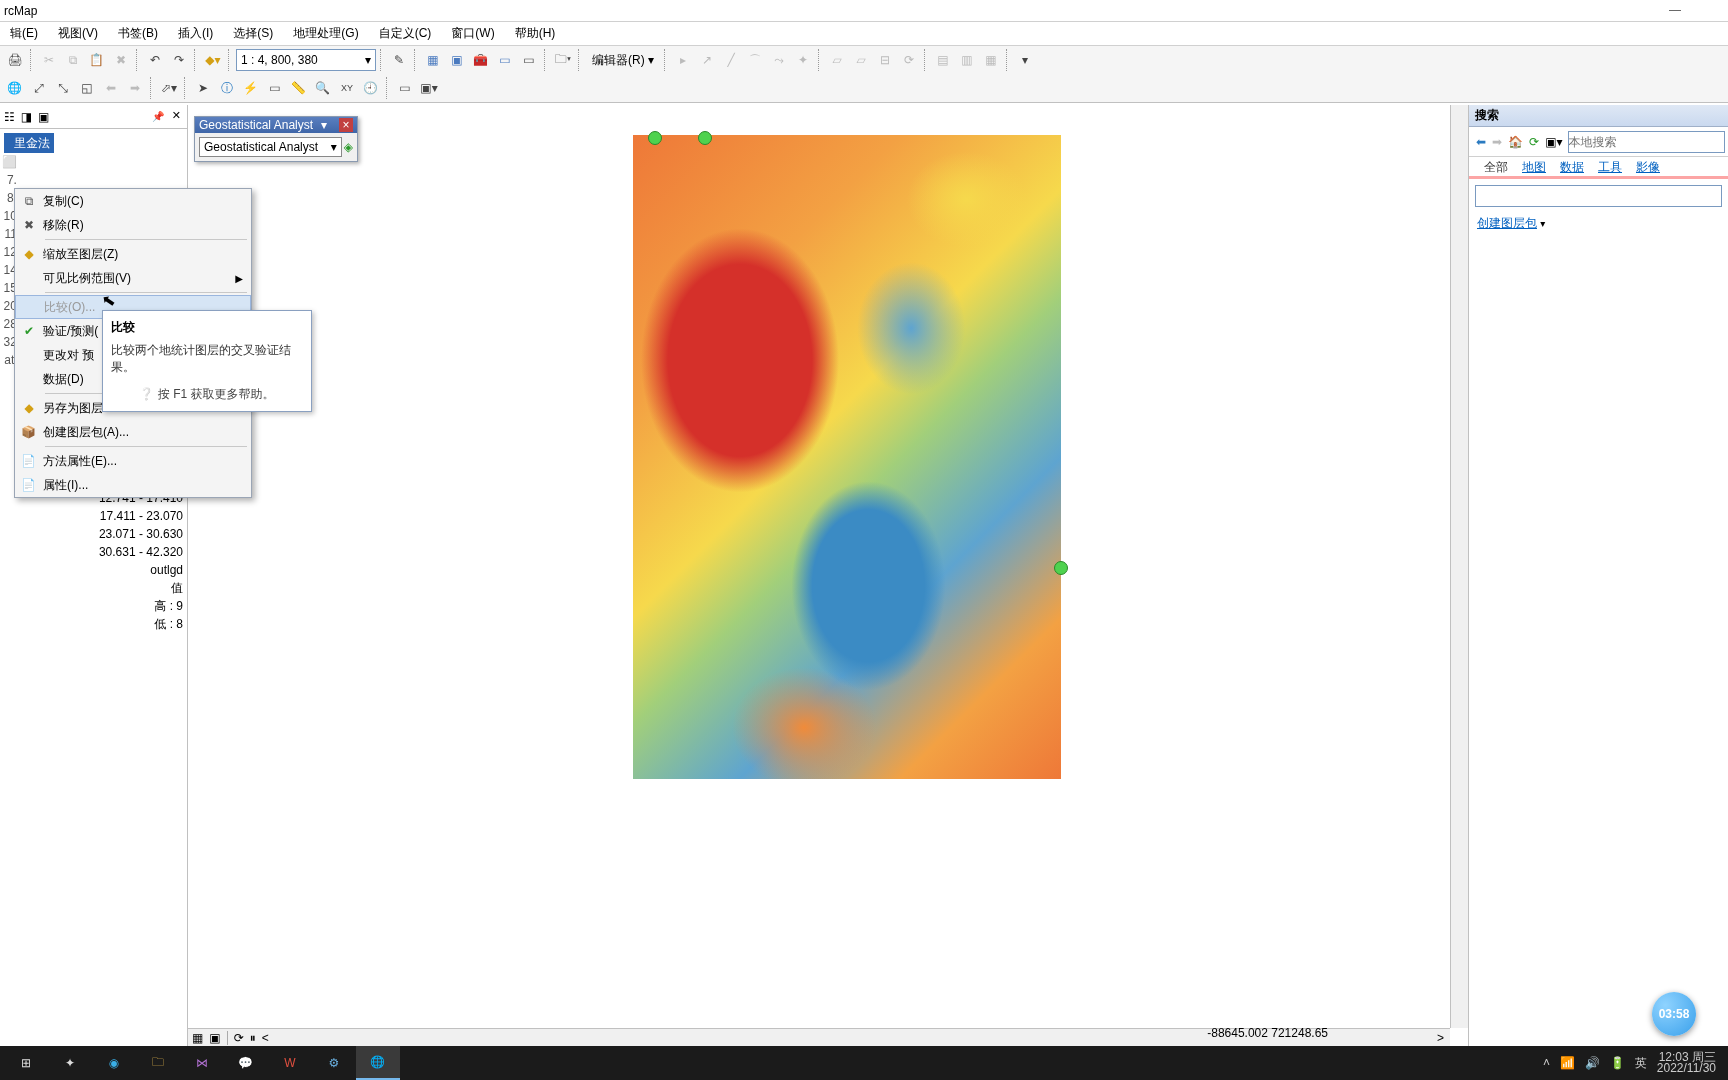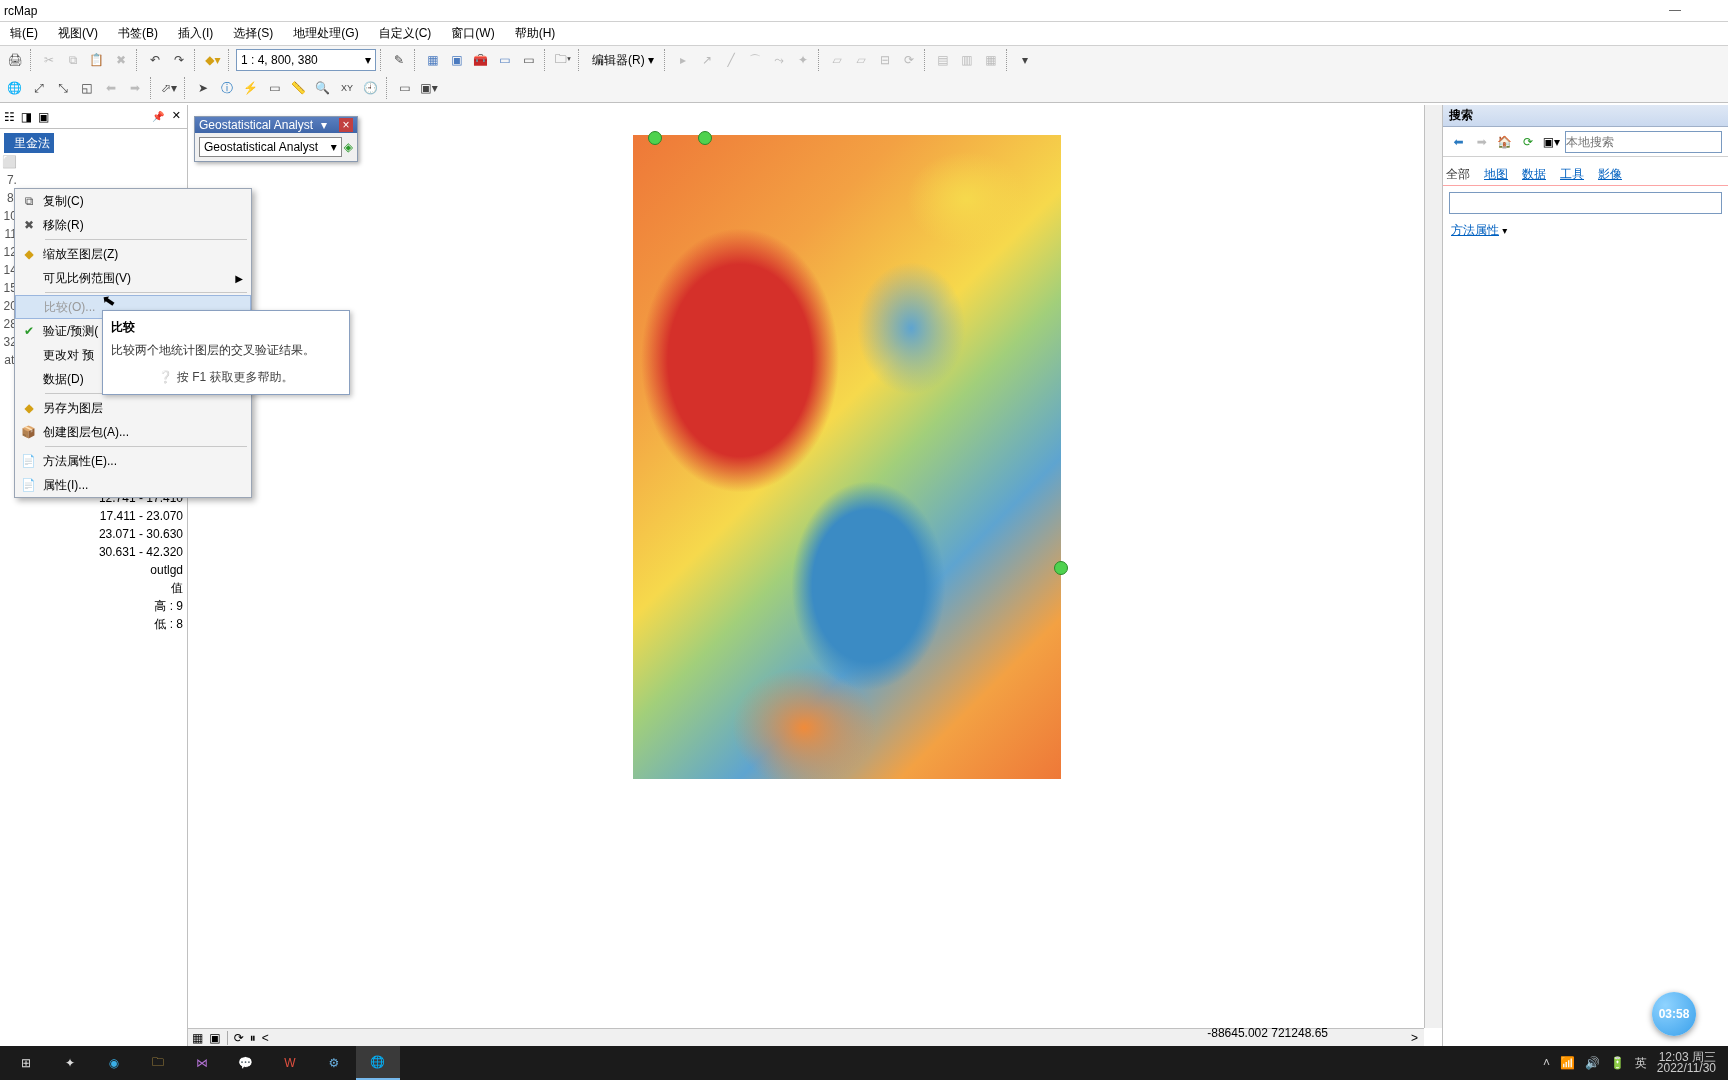--- a/index.html
+++ b/index.html
@@ -32,25 +32,25 @@
 .toc-body { padding: 4px; font-size: 12px; }
 .toc-body div { line-height: 18px; text-align: right; }
 
 
 .mapwrap { flex: 1; position: relative; background: #fff; }
 .mapcanvas { position: absolute; inset: 0 0 18px 0; background: #fff; overflow: hidden; }
 .map-scroll-v { position: absolute; top: 0; bottom: 18px; right: 0; width: 18px; background: #f0f0f0; border-left: 1px solid #c0c0c0; }
 .map-scroll-h { position: absolute; left: 0; right: 18px; bottom: 0; height: 18px; background: #f0f0f0; border-top: 1px solid #c0c0c0; display:flex; align-items:center; padding-left:4px; gap:6px;}
 
 
-.search { width: 286px; border-left: 1px solid #c0c0c0; background: #fff; display: flex; flex-direction: column; }
+.search { width: 260px; border-left: 1px solid #c0c0c0; background: #fff; display: flex; flex-direction: column; }
 .search-title { background: linear-gradient(#dfe8f5,#cad9ef); height: 22px; padding: 2px 6px; border-bottom: 1px solid #a0b0c8; font-weight: bold; }
 .search-tb { height: 30px; display: flex; align-items: center; gap: 4px; padding: 0 6px; border-bottom: 1px solid #d0d0d0; }
 .search-icons span { display:inline-flex; width:22px; height:22px; align-items:center; justify-content:center; border:1px solid transparent; }
-.search-tabs { height: 22px; display: flex; gap: 14px; padding: 2px 3px; border-bottom: 1px solid #fca5a5; margin-top: 7px; }
+.search-tabs { height: 22px; display: flex; gap: 14px; padding: 2px 15px; border-bottom: 3px solid #fca5a5; }
 .search-tabs span { color: #0060c0; text-decoration: underline; cursor: pointer; }
 .search-tabs .active { color: #333; text-decoration: none; }
 .search-input { margin: 6px; border: 1px solid #7a9ac0; height: 22px; }
 
 
 .geostat-toolbar { position: absolute; left: 194px; top: 116px; width: 164px; background: #f0f0f0; border: 1px solid #8a9ab0; box-shadow: 2px 2px 4px rgba(0,0,0,0.3); }
 .geostat-title { background: linear-gradient(#5a7fbf,#3f66a8); color: #fff; height: 16px; font-size: 11px; padding: 0 4px; display: flex; align-items: center; }
 .geostat-title .x { margin-left: auto; background: #c14040; width: 14px; text-align: center; }
 .geostat-body { padding: 4px; display: flex; align-items: center; gap: 2px; }
 .geostat-body .combo { flex: 1; background: #fff; border: 1px solid #888; height: 20px; display:flex; align-items:center; padding:0 4px; font-size:11px;}
@@ -58,21 +58,21 @@
 
 .ctxmenu { position: absolute; left: 14px; top: 188px; width: 238px; background: #f4f4f4; border: 1px solid #9aa5b5; box-shadow: 3px 3px 6px rgba(0,0,0,0.3); }
 .ctxmenu .item { height: 24px; display: flex; align-items: center; padding-right: 8px; }
 .ctxmenu .item.disabled { color: #999; }
 .ctxmenu .item.hover { background: #d6e5f5; border: 1px solid #9ab6de; height: 24px; }
 .ctxmenu .icon-col { width: 28px; display: flex; justify-content: center; color: #555; }
 .ctxmenu .sep { height: 1px; background: #c8c8c8; margin: 2px 4px 2px 30px; }
 .ctxmenu .arrow { margin-left: auto; font-size: 10px; }
 
 
-.tooltip { position: absolute; left: 102px; top: 310px; width: 248px; background: #fff; border: 1px solid #8aa0c0; box-shadow: 2px 2px 5px rgba(0,0,0,0.25); padding: 8px; }
+.tooltip { position: absolute; left: 102px; top: 310px; width: 210px; background: #fff; border: 1px solid #8aa0c0; box-shadow: 2px 2px 5px rgba(0,0,0,0.25); padding: 8px; }
 .tooltip .tt-title { font-weight: bold; margin-bottom: 6px; }
 .tooltip .tt-body { color: #333; margin-bottom: 10px; }
 .tooltip .tt-foot { color: #444; text-align: center; }
 
 
 .taskbar { position: absolute; left: 0; right: 0; bottom: 0; height: 34px; background: #1b1b1b; display: flex; align-items: center; padding: 0 4px; }
 .taskbar .tbtn { width: 44px; height: 34px; display: flex; align-items: center; justify-content: center; color: #ddd; }
 .taskbar .tbtn.active { background: #3a3a3a; border-bottom: 2px solid #76b9ed; }
 .taskbar .tray { margin-left: auto; display: flex; align-items: center; gap: 10px; color: #ccc; padding-right: 8px; font-size: 11px; }
 
@@ -263,21 +263,21 @@
     </div>
     <div class="search-tabs">
       <span class="active">全部</span>
       <span>地图</span>
       <span>数据</span>
       <span>工具</span>
       <span>影像</span>
     </div>
     <div class="search-input"></div>
     <div style="padding:2px 8px;">
-      <a class="link">方法属性</a> <span style="font-size:10px;">▾</span>
+      <a class="link">创建图层包</a> <span style="font-size:10px;">▾</span>
     </div>
   </div>
 </div>
 
 <div class="geostat-toolbar">
   <div class="geostat-title">
     <span>Geostatistical Analyst</span>
     <span style="margin-left:auto; margin-right:4px;">▾</span>
     <span class="x">×</span>
   </div>

